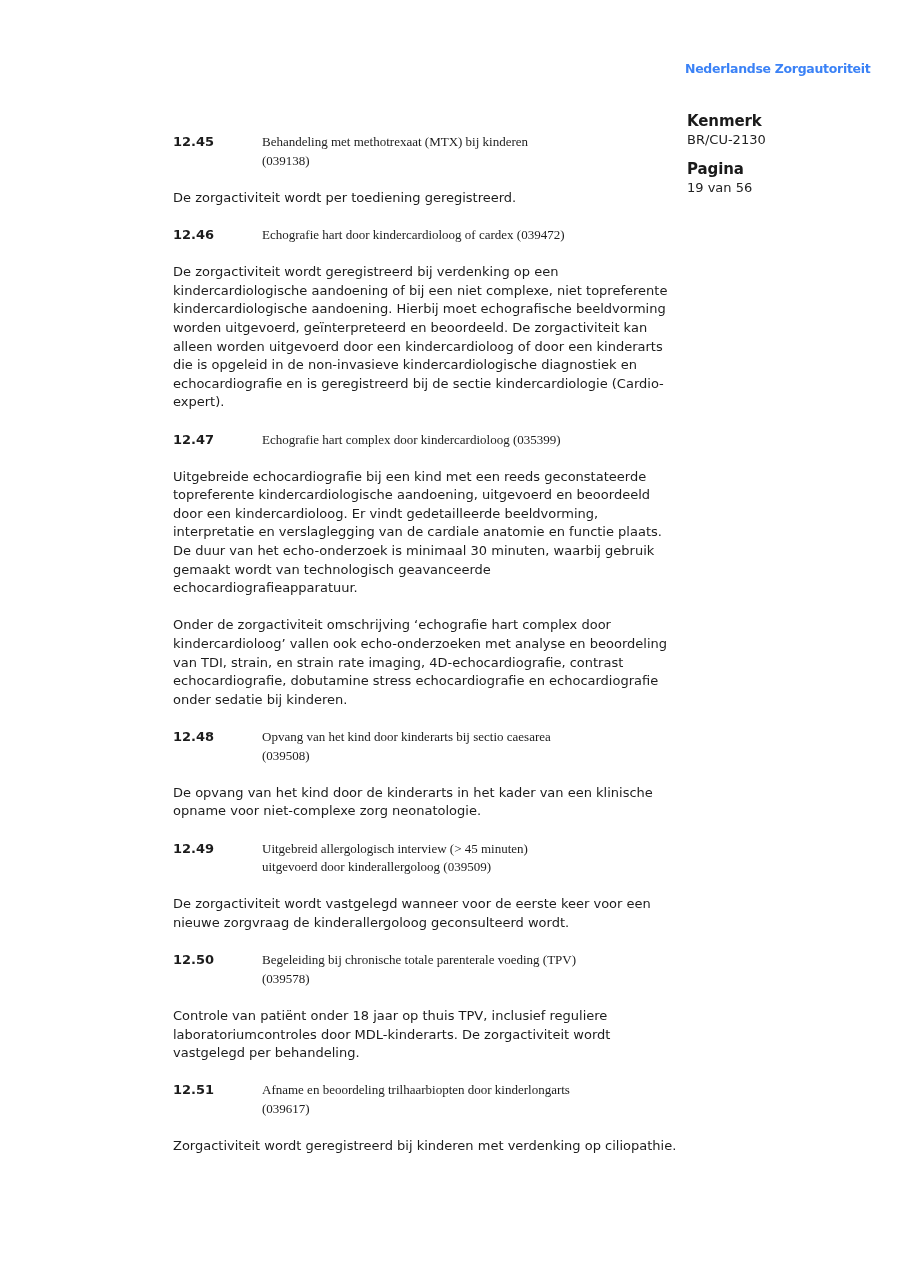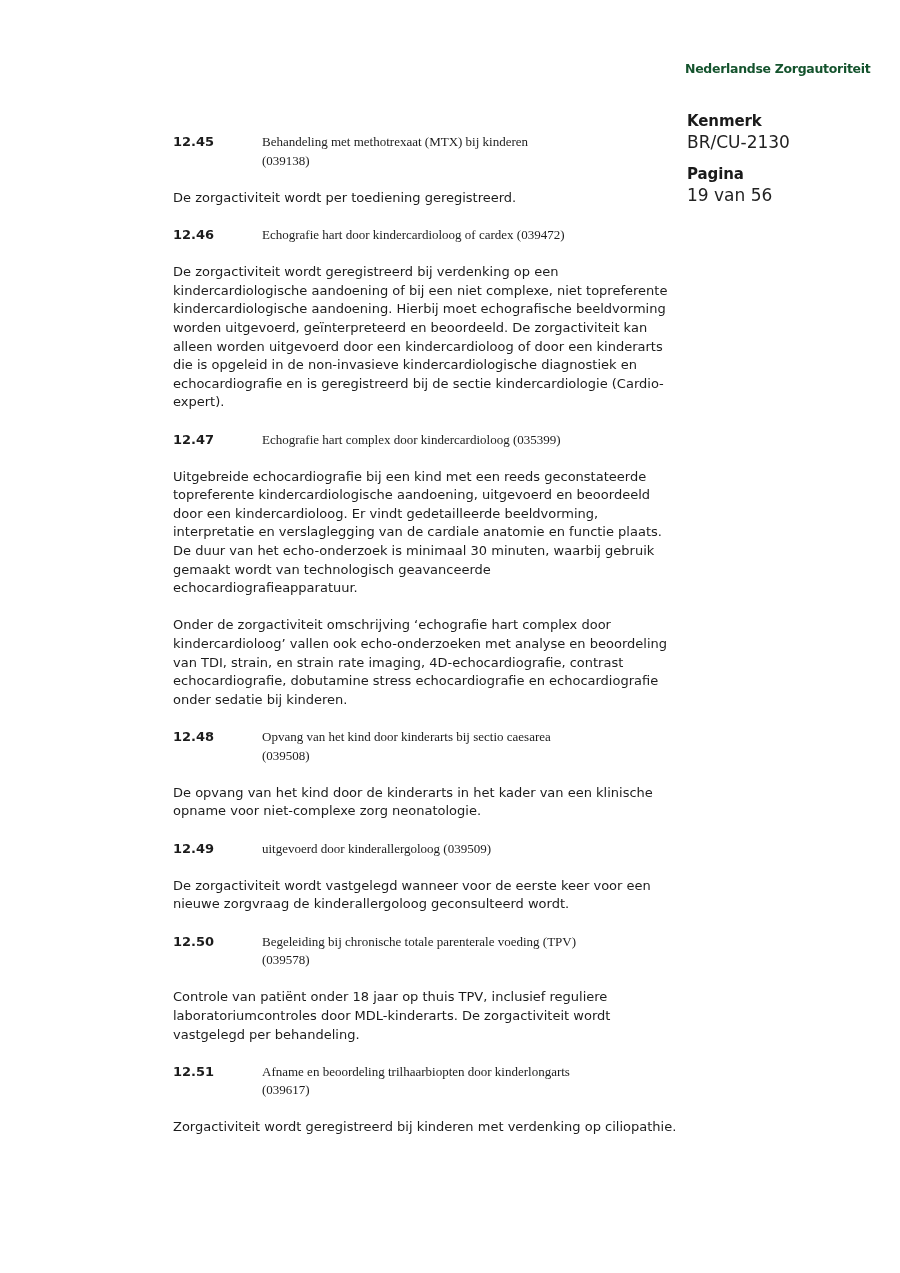--- a/index.html
+++ b/index.html
@@ -15,39 +15,39 @@
     color: #1c1c1c;
     overflow: hidden;
   }
   .brand {
     position: absolute;
     left: 685px;
     top: 61px;
     font-size: 12.5px;
     font-weight: bold;
     letter-spacing: -0.3px;
-    color: #14532d;
+    color: #3b82f6;
     white-space: nowrap;
   }
   .sidebar {
     position: absolute;
     left: 687px;
     top: 112px;
   }
   .meta-block + .meta-block {
     margin-top: 13px;
   }
   .meta-label {
     font-size: 15px;
     font-weight: bold;
     color: #1a1a1a;
     letter-spacing: -0.1px;
   }
   .meta-value {
-    font-size: 17px;
+    font-size: 13px;
     margin-top: 2px;
     color: #222;
     white-space: nowrap;
   }
   .content {
     position: absolute;
     left: 173px;
     top: 121px;
     width: 504px;
     font-size: 13px;
@@ -129,20 +129,21 @@
           <div>Opvang van het kind door kinderarts bij sectio caesarea</div>
           <div>(039508)</div>
         </div>
       </div>
       <p>De opvang van het kind door de kinderarts in het kader van een klinische opname voor niet-complexe zorg neonatologie.</p>
     </section>
     <section>
       <div class="heading">
         <span class="num">12.49</span>
         <div class="title">
+          <div>Uitgebreid allergologisch interview (&gt; 45 minuten)</div>
           <div>uitgevoerd door kinderallergoloog (039509)</div>
         </div>
       </div>
       <p>De zorgactiviteit wordt vastgelegd wanneer voor de eerste keer voor een nieuwe zorgvraag de kinderallergoloog geconsulteerd wordt.</p>
     </section>
     <section>
       <div class="heading">
         <span class="num">12.50</span>
         <div class="title">
           <div>Begeleiding bij chronische totale parenterale voeding (TPV)</div>

